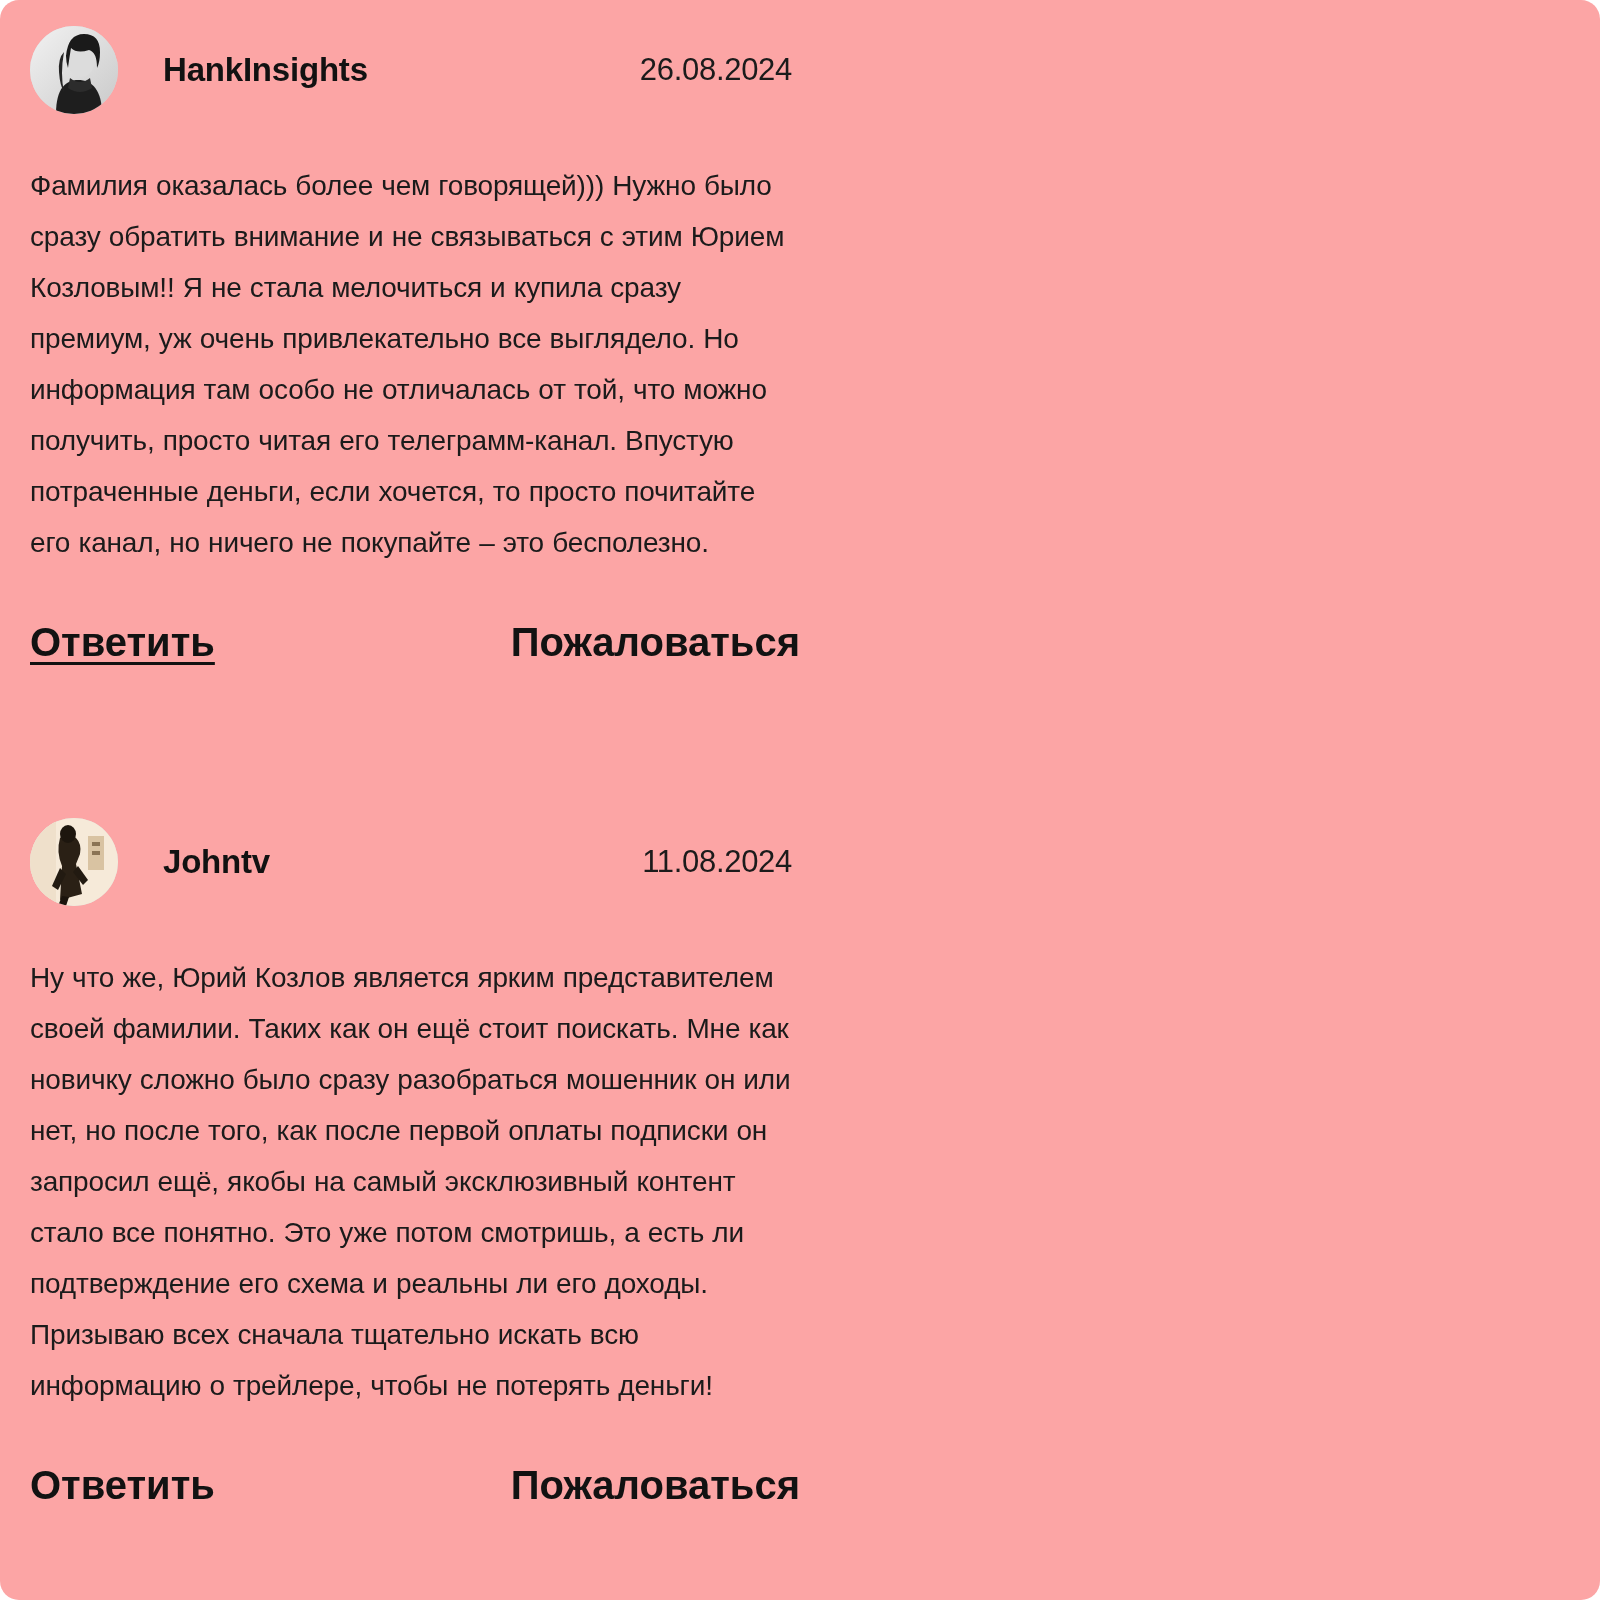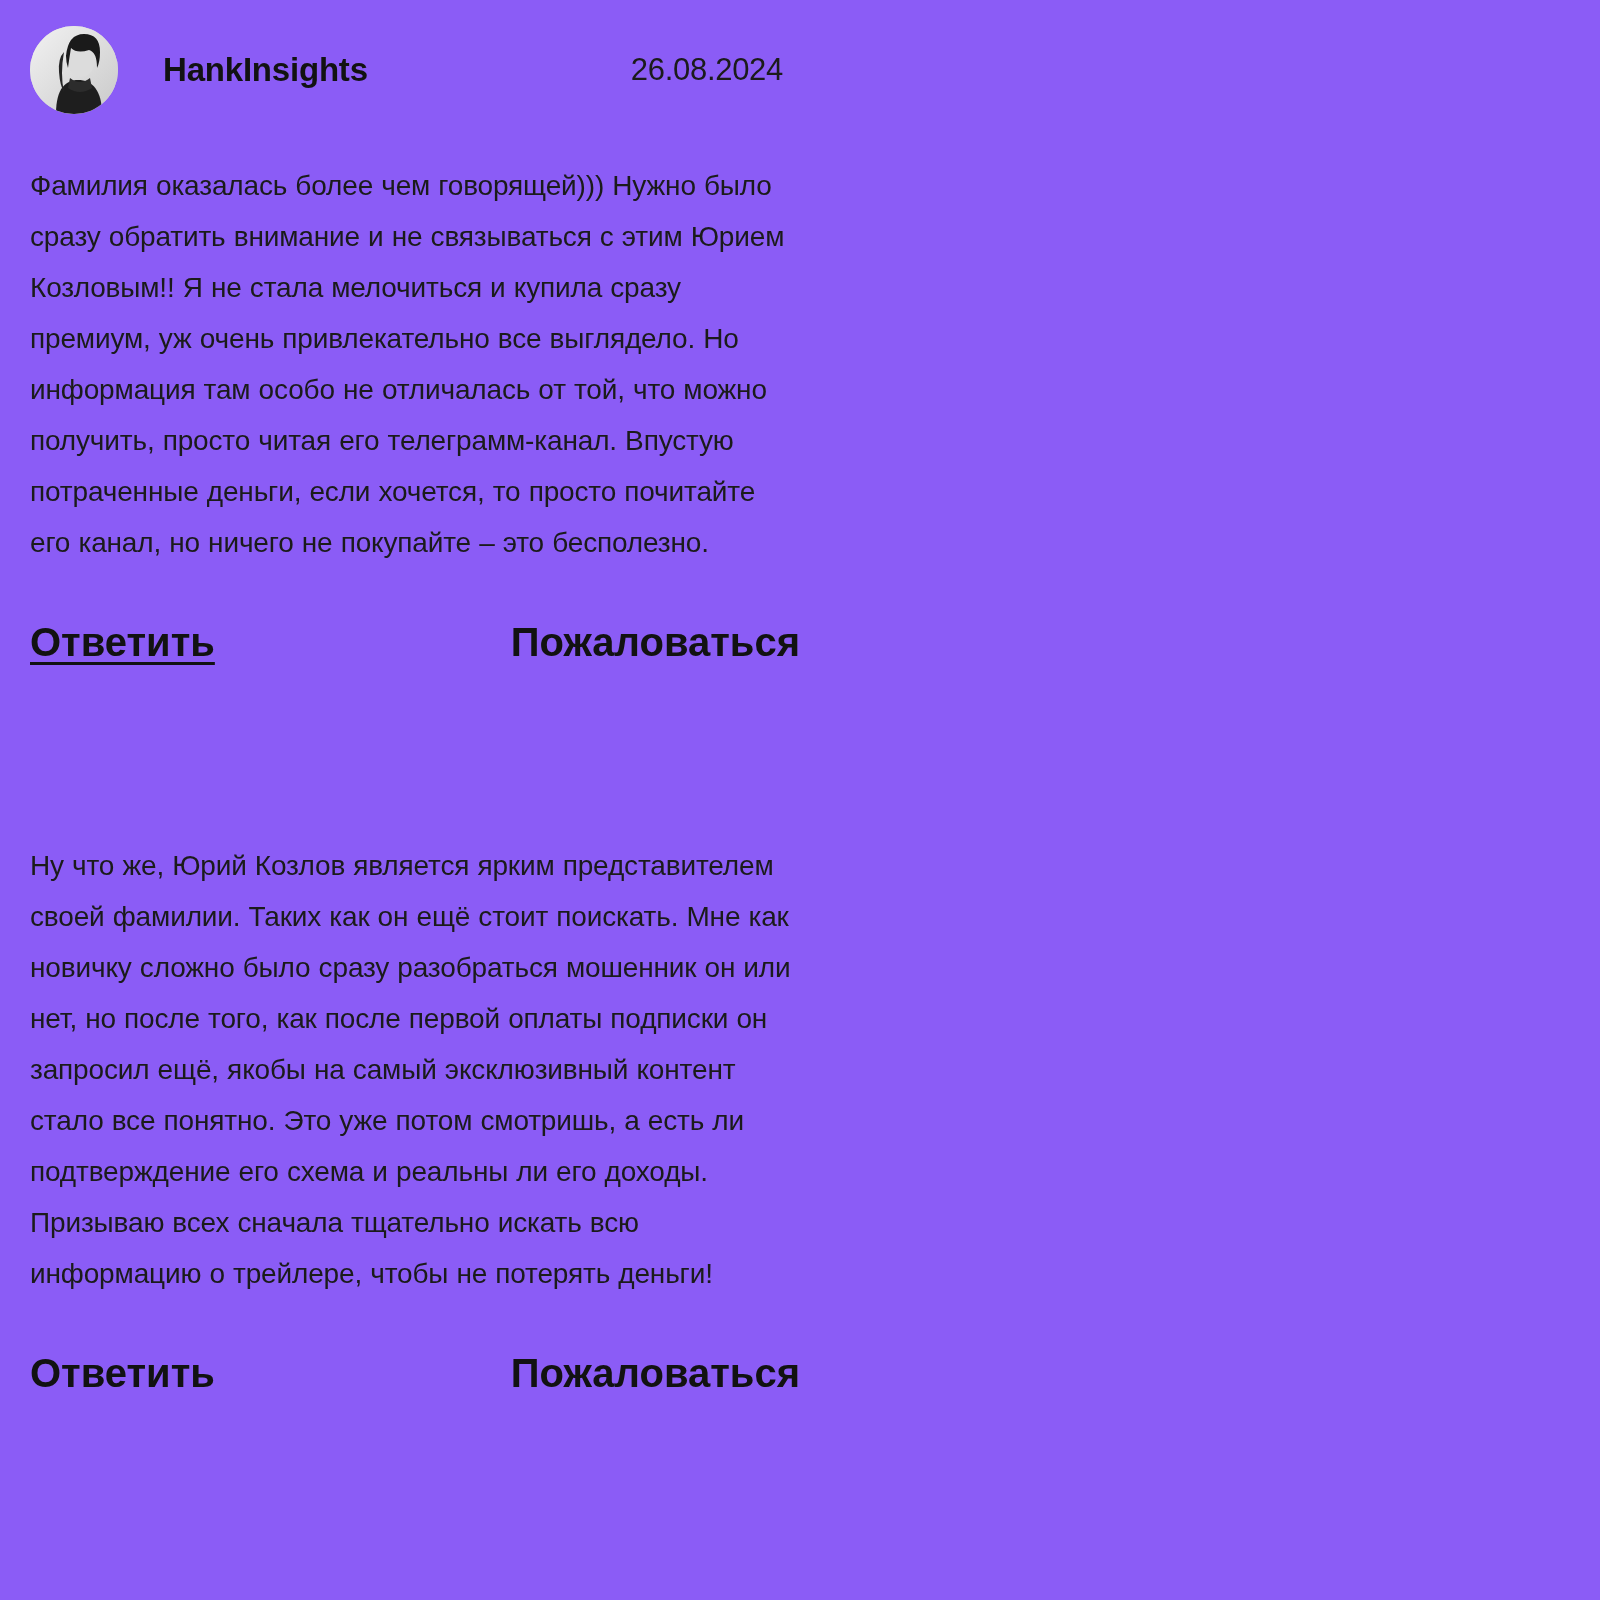--- a/index.html
+++ b/index.html
@@ -14,21 +14,22 @@
   body {
     font-family: "Liberation Sans", sans-serif;
     color: #1b1b1b;
   }
 
   .page {
     position: relative;
     width: 1600px;
     height: 1600px;
     display: flex;
-    background: #8b5cf6;
+    background: #fca5a5;
+    border-radius: 19px;
   }
 
   .column {
     width: 800px;
     position: relative;
     overflow: hidden;
   }
 
   .column-left  { padding: 0 30px 0 30px; }
   .column-right { padding: 0 30px 0 8px; }
@@ -61,21 +62,21 @@
     font-size: 33px;
     font-weight: bold;
     letter-spacing: -0.2px;
     margin-left: 45px;
     white-space: nowrap;
     color: #121212;
   }
 
   .date {
     position: absolute;
-    right: 17px;
+    right: 8px;
     font-size: 31px;
     color: #1b1b1b;
     white-space: nowrap;
     letter-spacing: -0.3px;
   }
 
   .review-body {
     font-size: 28px;
     line-height: 51px;
     color: #1b1b1b;
@@ -137,20 +138,38 @@
       <div class="gap-sm"></div>
       <div class="review-body">Фамилия оказалась более чем говорящей))) Нужно было сразу обратить внимание и не связываться с этим Юрием Козловым!! Я не стала мелочиться и купила сразу премиум, уж очень привлекательно все выглядело. Но информация там особо не отличалась от той, что можно получить, просто читая его телеграмм-канал. Впустую потраченные деньги, если хочется, то просто почитайте его канал, но ничего не покупайте – это бесполезно.</div>
       <div class="gap-md"></div>
       <div class="review-actions">
         <span class="action-reply">Ответить</span>
         <span class="action-report">Пожаловаться</span>
       </div>
     </div>
 
     <div class="review" id="rv-john">
+      <div class="review-header">
+        <div class="avatar">
+          <svg viewBox="0 0 88 88" preserveAspectRatio="xMidYMid slice">
+            <rect width="88" height="88" fill="#f6ead9"></rect>
+            <rect x="0" y="0" width="26" height="88" fill="#efe0cb"></rect>
+            <rect x="58" y="18" width="16" height="34" fill="#d9c3a2"></rect>
+            <rect x="62" y="24" width="8" height="4" fill="#8a7354"></rect>
+            <rect x="62" y="33" width="8" height="4" fill="#8a7354"></rect>
+            <path d="M30 20 q8 -8 16 0 q6 6 4 16 l-4 10 l6 30 l-22 6 l2 -34 q-6 -14 -2 -28 Z" fill="#2a2015"></path>
+            <ellipse cx="38" cy="16" rx="8" ry="9" fill="#1d160e"></ellipse>
+            <path d="M30 50 l-8 18 l6 4 l8 -16 Z" fill="#221a11"></path>
+            <path d="M48 48 l10 14 l-5 5 l-10 -13 Z" fill="#221a11"></path>
+            <path d="M32 78 l-4 10 l8 0 l3 -9 Z" fill="#1b140d"></path>
+          </svg>
+        </div>
+        <div class="username">Johntv</div>
+        <div class="date">11.08.2024</div>
+      </div>
       <div class="gap-sm"></div>
       <div class="review-body">Ну что же, Юрий Козлов является ярким представителем своей фамилии. Таких как он ещё стоит поискать. Мне как новичку сложно было сразу разобраться мошенник он или нет, но после того, как после первой оплаты подписки он запросил ещё, якобы на самый эксклюзивный контент стало все понятно. Это уже потом смотришь, а есть ли подтверждение его схема и реальны ли его доходы. Призываю всех сначала тщательно искать всю информацию о трейлере, чтобы не потерять деньги!</div>
       <div class="gap-md"></div>
       <div class="review-actions">
         <span class="action-reply action-reply-plain" style="text-decoration:none;">Ответить</span>
         <span class="action-report">Пожаловаться</span>
       </div>
     </div>
 
   </div>

